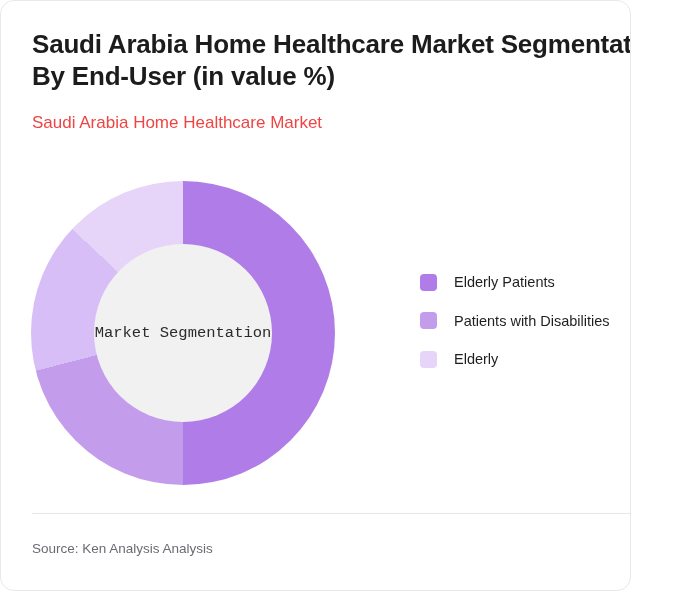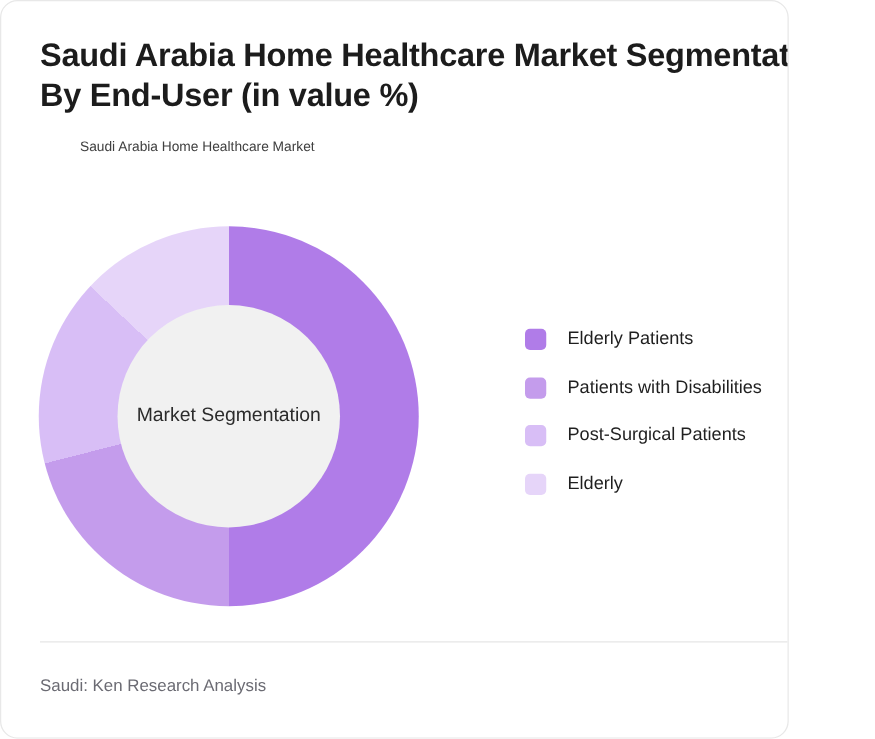--- a/index.html
+++ b/index.html
@@ -35,41 +35,41 @@
     font-size: 26px;
     line-height: 1.22;
     font-weight: bold;
     color: #1c1c1c;
     letter-spacing: -0.2px;
   }
   .subtitles {
     margin-top: 18px;
   }
   .subtitle {
-    font-size: 11px;
+    font-size: 17px;
     line-height: 1.5;
-    color: #404040;
-    margin-left: 32px;
+    color: #ef4444;
   }
 
   
   .chart-area {
     position: absolute;
     left: 0;
     top: 170px;
     width: 700px;
     height: 330px;
   }
 
   .donut-wrap {
     position: absolute;
     left: 30px;
     top: 10px;
     width: 304px;
     height: 304px;
+    font-family: Liberation Mono, monospace;
   }
   .donut {
     position: absolute;
     inset: 0;
     border-radius: 50%;
   }
   .donut-hole {
     position: absolute;
     left: 50%;
     top: 50%;
@@ -91,20 +91,21 @@
   }
 
   
   .legend {
     position: absolute;
     left: 419px;
     top: 92px;
   }
   .legend-item {
     display: flex;
+    align-items: center;
     height: 38.5px;
   }
   .legend-swatch {
     width: 17px;
     height: 17px;
     border-radius: 4px;
     flex: 0 0 auto;
   }
   .legend-label {
     margin-left: 17px;
@@ -184,29 +185,25 @@
     <div class="legend" id="legend">
         <div class="legend-item">
           <span class="legend-swatch" style="background: rgb(176, 124, 232);"></span>
           <span class="legend-label">Elderly Patients</span>
         </div>
         <div class="legend-item">
           <span class="legend-swatch" style="background: rgb(196, 156, 236);"></span>
           <span class="legend-label">Patients with Disabilities</span>
         </div>
         <div class="legend-item">
-          <span class="legend-swatch" style="background: rgb(216, 190, 246);"></span>
-          <span class="legend-label">Post-Surgical Patients</span>
-        </div>
-        <div class="legend-item">
           <span class="legend-swatch" style="background: rgb(230, 213, 249);"></span>
           <span class="legend-label">Elderly</span>
         </div>
       </div>
   </div>
 
   <div class="divider"></div>
   <div class="footer">
-    <span class="source-text">Saudi: Ken Research Analysis</span>
+    <span class="source-text">Source: Ken Analysis Analysis</span>
 
   </div>
 
 </div>
 
 </body></html>

